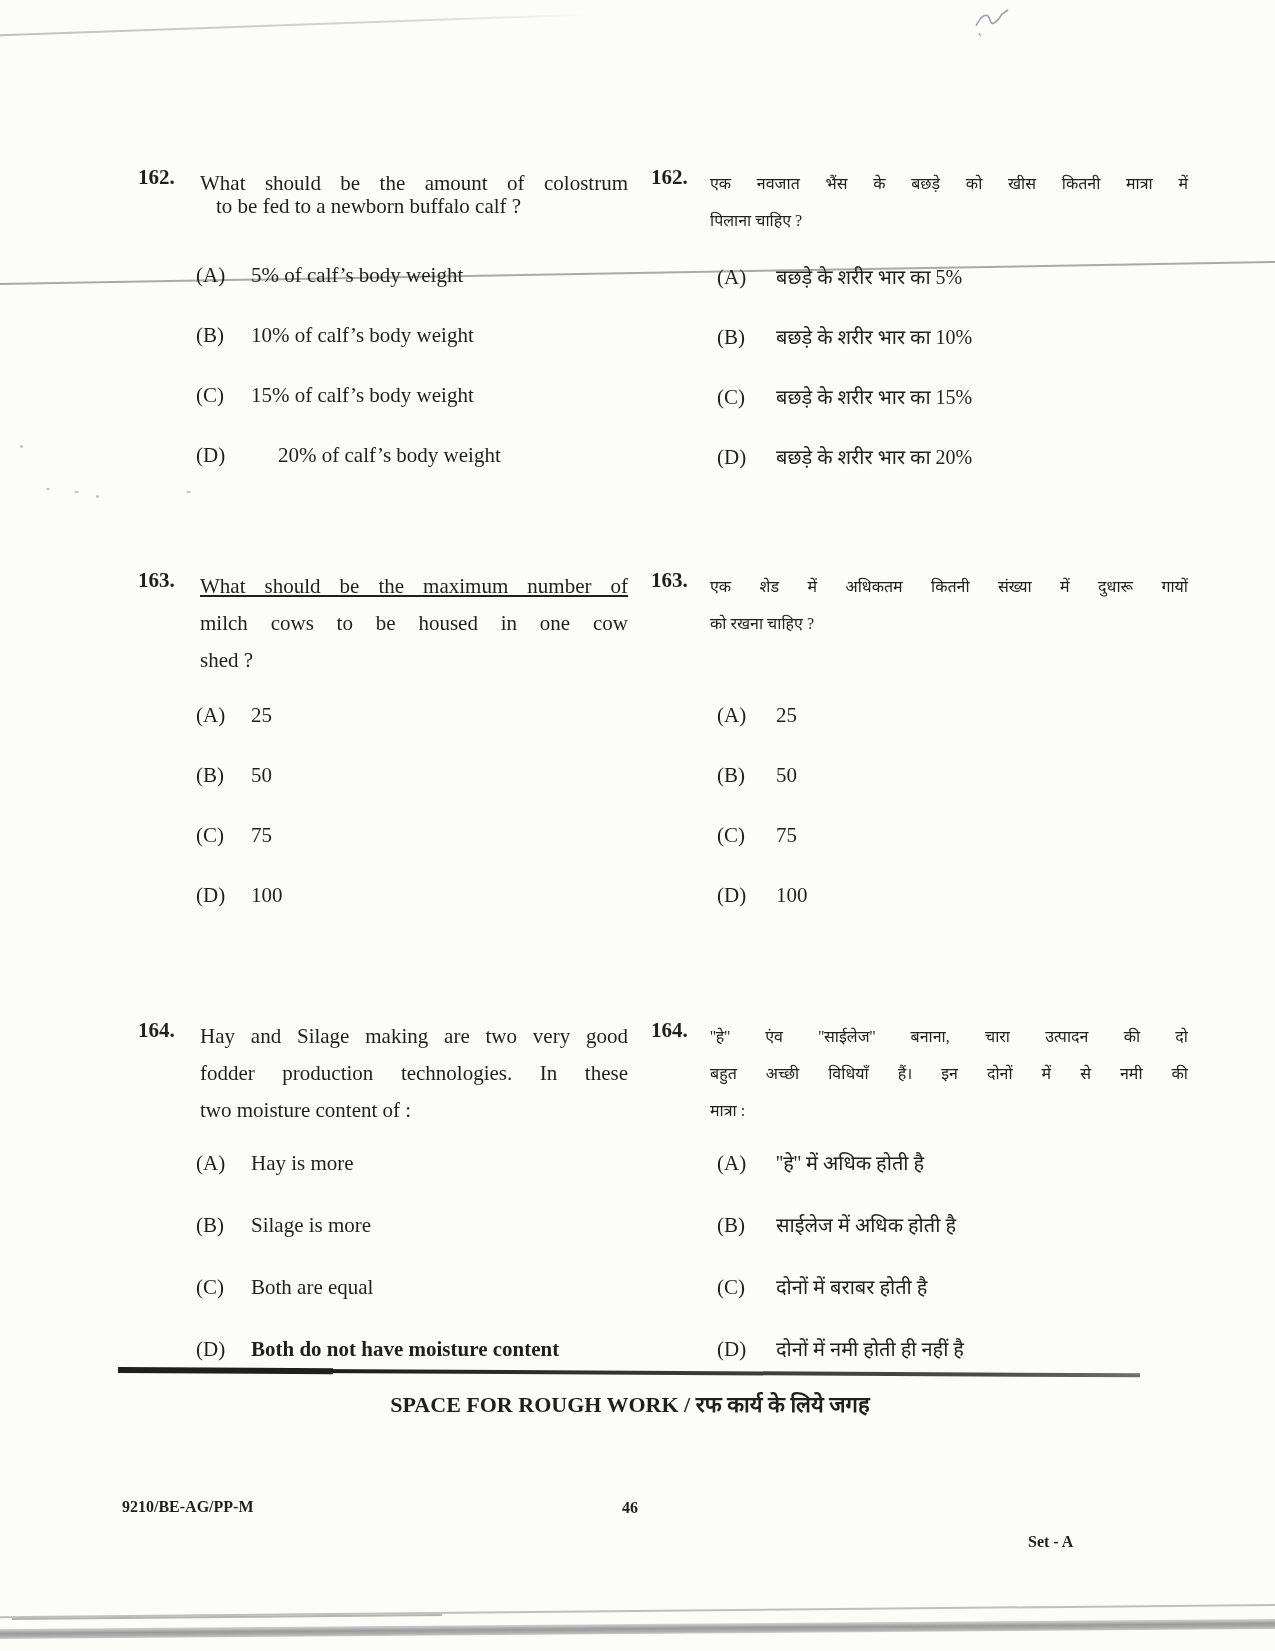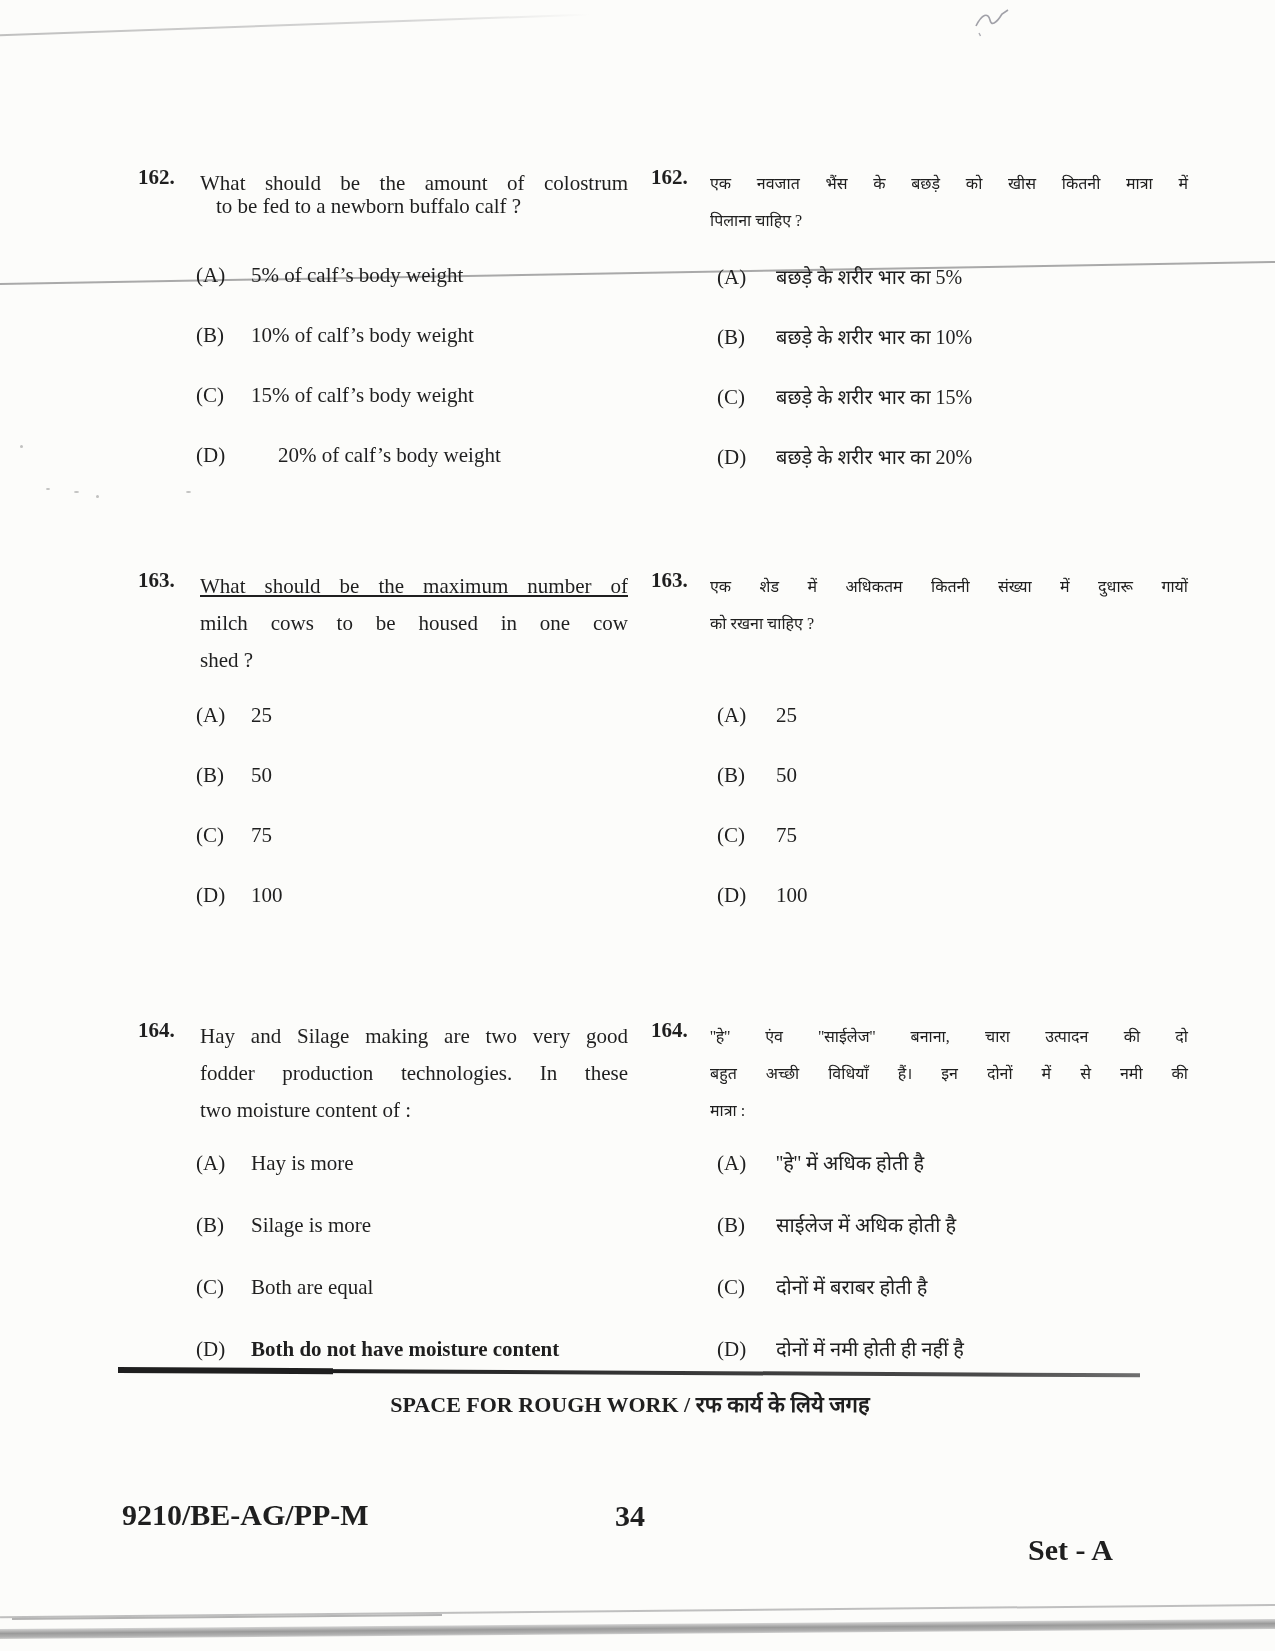--- a/index.html
+++ b/index.html
@@ -11,21 +11,21 @@
   }
   .abs{position:absolute;}
   .num{font-weight:700;font-size:21px;white-space:nowrap;}
   .ln{font-size:21px;height:37px;line-height:37px;white-space:nowrap;}
   .j{text-align:justify;text-align-last:justify;white-space:normal;}
   .hi{font-size:16px;}
   .optL{font-size:21px;height:27px;line-height:27px;white-space:nowrap;}
   .optT{font-size:21px;height:27px;line-height:27px;white-space:nowrap;}
   .optT.hi,.optL.hi{font-size:20px;}
   .heading{font-weight:700;font-size:22px;text-align:center;white-space:nowrap;}
-  .footertxt{font-weight:700;font-size:30px;white-space:nowrap;}
+  .footertxt{font-weight:700;font-size:16px;white-space:nowrap;}
   
   .scanline{position:absolute;background:#9a9a9a;height:1.6px;opacity:.75;}
   .speck{position:absolute;background:#8f8f8f;border-radius:50%;opacity:.55;}
 </style>
 </head>
 <body>
 
 <div class="page">
 
   <div class="scanline" style="left:-10px;top:24px;width:600px;transform:rotate(-2deg);background:linear-gradient(to right,#ababab,#c9c9c9 70%,rgba(200,200,200,0));height:1.5px;"></div>
@@ -120,21 +120,21 @@
   <div class="abs optT hi" style="left:776px;top:1274px;">दोनों में बराबर होती है</div>
   <div class="abs optL" style="left:717px;top:1336px;">(D)</div>
   <div class="abs optT hi" style="left:776px;top:1336px;">दोनों में नमी होती ही नहीं है</div>
 
   <div class="abs" style="left:118px;top:1368px;width:1022px;height:4px;transform:rotate(0.3deg);transform-origin:left center;
               background:linear-gradient(to right,#1c1c1c 0%,#1c1c1c 20%,#383838 55%,#4a4a4a 85%,#6f6f6f 100%);"></div>
   <div class="abs" style="left:118px;top:1367px;width:215px;height:6px;background:#1f1f1f;transform:rotate(0.3deg);transform-origin:left center;"></div>
   <div class="abs heading" style="left:0;top:1388px;width:1260px;">SPACE FOR ROUGH WORK / रफ कार्य के लिये जगह</div>
 
   <div class="abs footertxt" style="left:122px;top:1498px;">9210/BE-AG/PP-M</div>
-  <div class="abs footertxt" style="left:600px;top:1499px;width:60px;text-align:center;">34</div>
+  <div class="abs footertxt" style="left:600px;top:1499px;width:60px;text-align:center;">46</div>
   <div class="abs footertxt" style="left:1028px;top:1502px;margin-top:31px;">Set - A</div>
 
   <div class="scanline" style="left:0;top:1610px;width:1280px;transform:rotate(-0.55deg);background:#ababab;"></div>
   <div class="scanline" style="left:12px;top:1616px;width:430px;transform:rotate(-0.5deg);background:#9b9b9b;"></div>
   <div class="abs" style="left:-6px;top:1624px;width:1290px;height:10px;transform:rotate(-0.45deg);opacity:.9;
               background:linear-gradient(to bottom,#cfcfcf 0%,#8f8f8f 45%,#a8a8a8 80%,#c9c9c9 100%);"></div>
 
 </div>
 
 </body></html>

